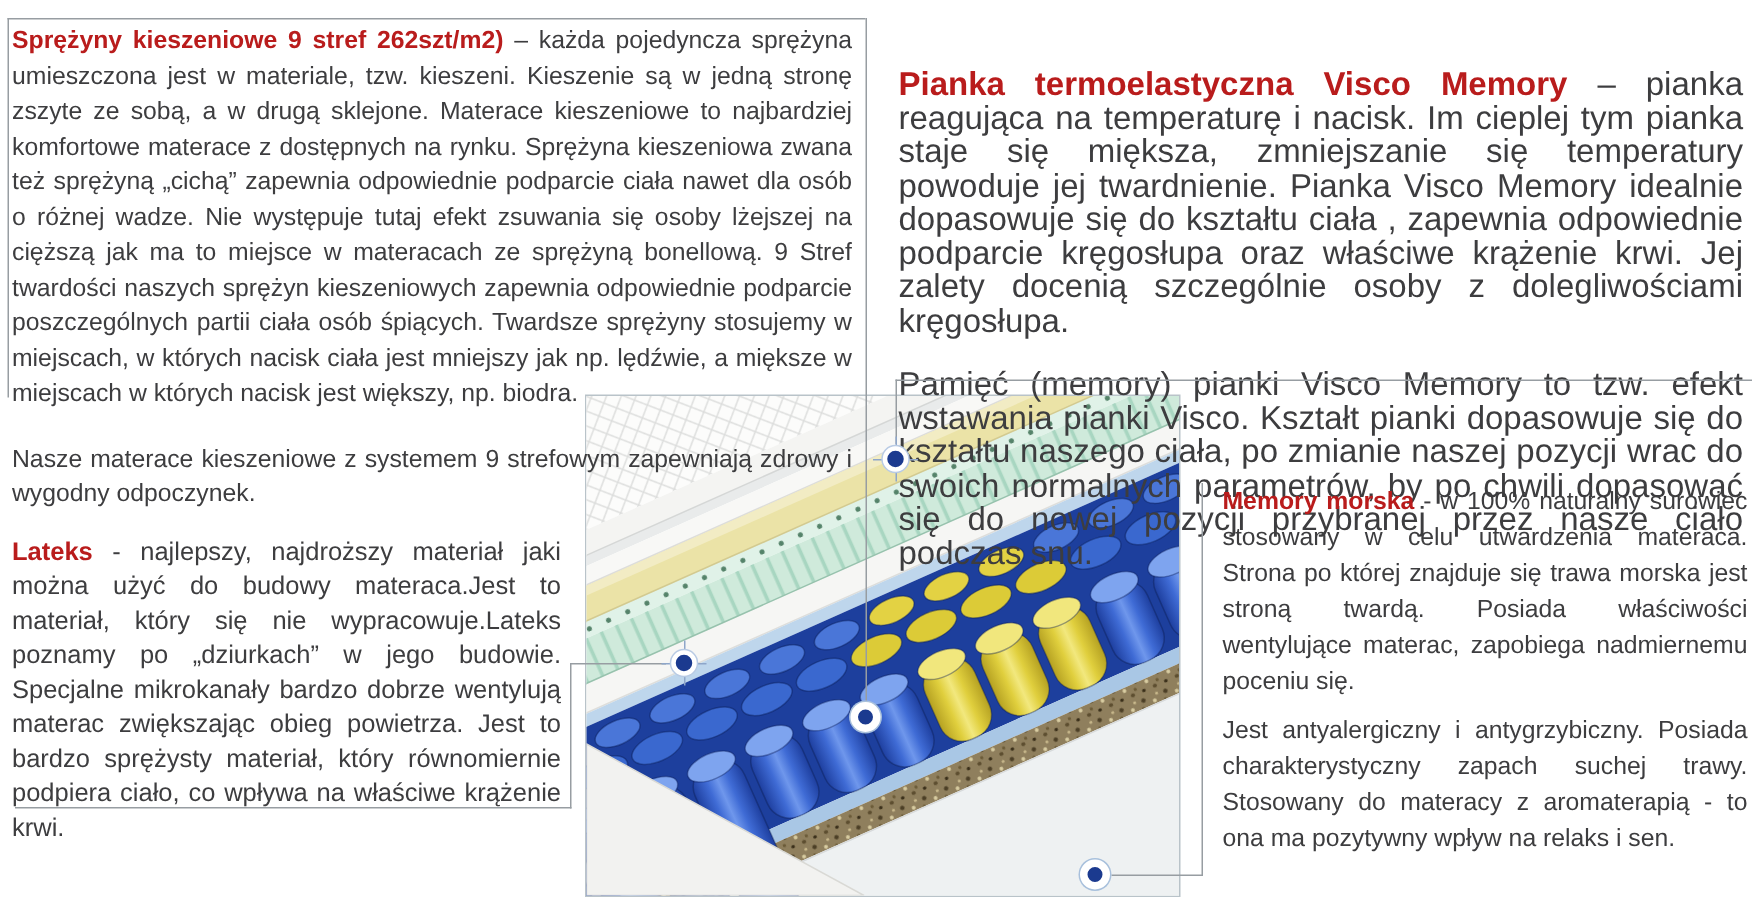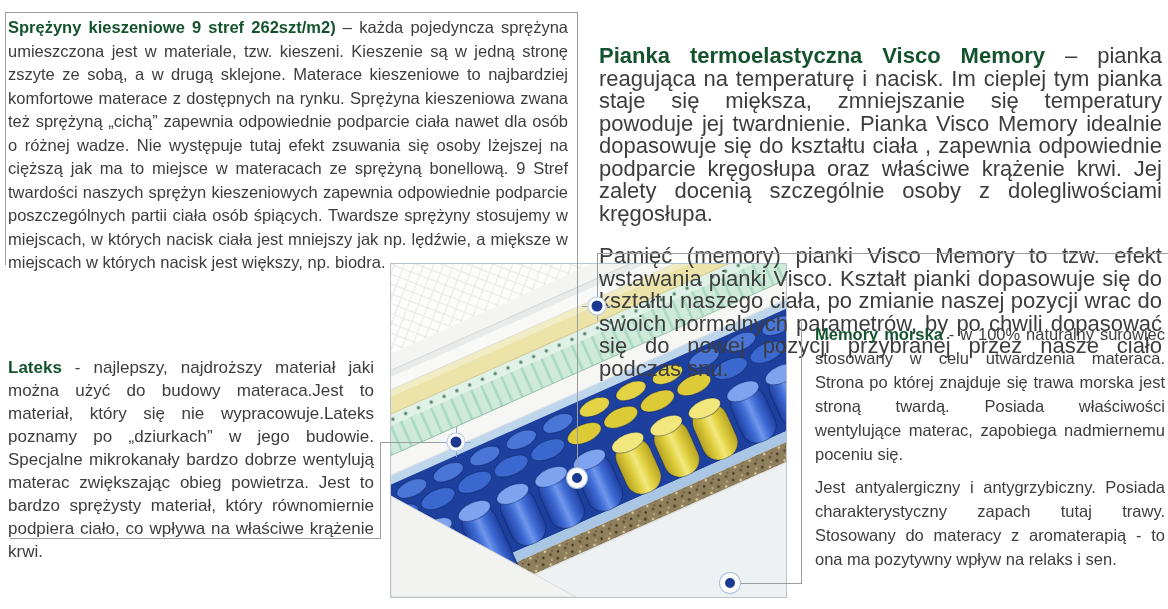--- a/index.html
+++ b/index.html
@@ -5,21 +5,21 @@
   html,body{margin:0;padding:0;}
   body{
     width:1168px;height:609px;position:relative;overflow:hidden;
     background:#ffffff;
     font-family:"Liberation Sans","DejaVu Sans",sans-serif;
     color:#3d3d3f;
   }
   .tblock{position:absolute;text-align:justify;z-index:2;}
   .tblock p{margin:0;padding:0;}
   .tblock p + p{margin-top:20px;}
-  .blk-title{font-weight:bold;color:#14532d;}
+  .blk-title{font-weight:bold;color:#b91c1c;}
   .blk-springs{left:8px;top:16px;width:560px;font-size:16.5px;line-height:23.5px;}
   .blk-visco{left:599px;top:45px;width:563px;font-size:22px;line-height:22.5px;}
   .blk-latex{left:8px;top:356px;width:366px;font-size:17px;line-height:23px;}
   .blk-seagrass{left:815px;top:322px;width:350px;font-size:16.5px;line-height:24px;}
   .blk-seagrass p + p{margin-top:9px;}
 
   .cline{position:absolute;background:#979da2;z-index:5;}
 
   .frame{
     position:absolute;left:390px;top:263px;width:395px;height:333px;
@@ -36,34 +36,35 @@
   }
   .marker-cross{width:30px;height:30px;}
   .marker-ring{width:24px;height:24px;}
   .marker-ring .core{width:10px;height:10px;border-width:5px;box-shadow:0 0 0 1px #a8c0dc;}
 </style>
 </head>
 <body>
 
 <div class="tblock blk-springs">
   <p><span class="blk-title">Sprężyny kieszeniowe 9 stref 262szt/m2)</span><span> – </span><span>każda pojedyncza sprężyna umieszczona jest w materiale, tzw. kieszeni. Kieszenie są w jedną stronę zszyte ze sobą, a w drugą sklejone. Materace kieszeniowe to najbardziej komfortowe materace z dostępnych na rynku. Sprężyna kieszeniowa zwana też sprężyną „cichą” zapewnia odpowiednie podparcie ciała nawet dla osób o różnej wadze. Nie występuje tutaj efekt zsuwania się osoby lżejszej na cięższą jak ma to miejsce w materacach ze sprężyną bonellową. 9 Stref twardości naszych sprężyn kieszeniowych zapewnia odpowiednie podparcie poszczególnych partii ciała osób śpiących. Twardsze sprężyny stosujemy w miejscach, w których nacisk ciała jest mniejszy jak np. lędźwie, a miększe w miejscach w których nacisk jest większy, np. biodra.</span></p>
+  <p>Nasze materace kieszeniowe z systemem 9 strefowym zapewniają zdrowy i wygodny odpoczynek.</p>
 </div>
 
 <div class="tblock blk-visco">
   <p><span class="blk-title">Pianka termoelastyczna Visco Memory</span><span> – </span><span>pianka reagująca na temperaturę i nacisk. Im cieplej tym pianka staje się miększa, zmniejszanie się temperatury powoduje jej twardnienie. Pianka Visco Memory idealnie dopasowuje się do kształtu ciała , zapewnia odpowiednie podparcie kręgosłupa oraz właściwe krążenie krwi. Jej zalety docenią szczególnie osoby z dolegliwościami kręgosłupa.</span></p>
   <p>Pamięć (memory) pianki Visco Memory to tzw. efekt wstawania pianki Visco. Kształt pianki dopasowuje się do kształtu naszego ciała, po zmianie naszej pozycji wrac do swoich normalnych parametrów, by po chwili dopasować się do nowej pozycji przybranej przez nasze ciało podczas snu.</p>
 </div>
 
 <div class="tblock blk-latex">
   <p><span class="blk-title">Lateks</span><span> - </span><span>najlepszy, najdroższy materiał jaki można użyć do budowy materaca.Jest to materiał, który się nie wypracowuje.Lateks poznamy po „dziurkach” w jego budowie. Specjalne mikrokanały bardzo dobrze wentylują materac zwiększając obieg powietrza. Jest to bardzo sprężysty materiał, który równomiernie podpiera ciało, co wpływa na właściwe krążenie krwi.</span></p>
 </div>
 
 <div class="tblock blk-seagrass">
   <p><span class="blk-title">Memory morska</span><span> - </span><span>w 100% naturalny surowiec stosowany w celu utwardzenia materaca. Strona po której znajduje się trawa morska jest stroną twardą. Posiada właściwości wentylujące materac, zapobiega nadmiernemu poceniu się.</span></p>
-  <p>Jest antyalergiczny i antygrzybiczny. Posiada charakterystyczny zapach tutaj trawy. Stosowany do materacy z aromaterapią - to ona ma pozytywny wpływ na relaks i sen.</p>
+  <p>Jest antyalergiczny i antygrzybiczny. Posiada charakterystyczny zapach suchej trawy. Stosowany do materacy z aromaterapią - to ona ma pozytywny wpływ na relaks i sen.</p>
 </div>
 
 <div class="cline" style="left:5px;top:12px;width:572px;height:1px;"></div>
 <div class="cline" style="left:5px;top:12px;width:1px;height:253px;"></div>
 <div class="cline" style="left:577px;top:12px;width:1px;height:458px;"></div>
 <div class="cline" style="left:597px;top:253px;width:571px;height:1px;"></div>
 <div class="cline" style="left:597px;top:253px;width:1px;height:43px;"></div>
 <div class="cline" style="left:380px;top:442px;width:64px;height:1px;"></div>
 <div class="cline" style="left:380px;top:442px;width:1px;height:97px;"></div>
 <div class="cline" style="left:10px;top:538px;width:371px;height:1px;"></div>

